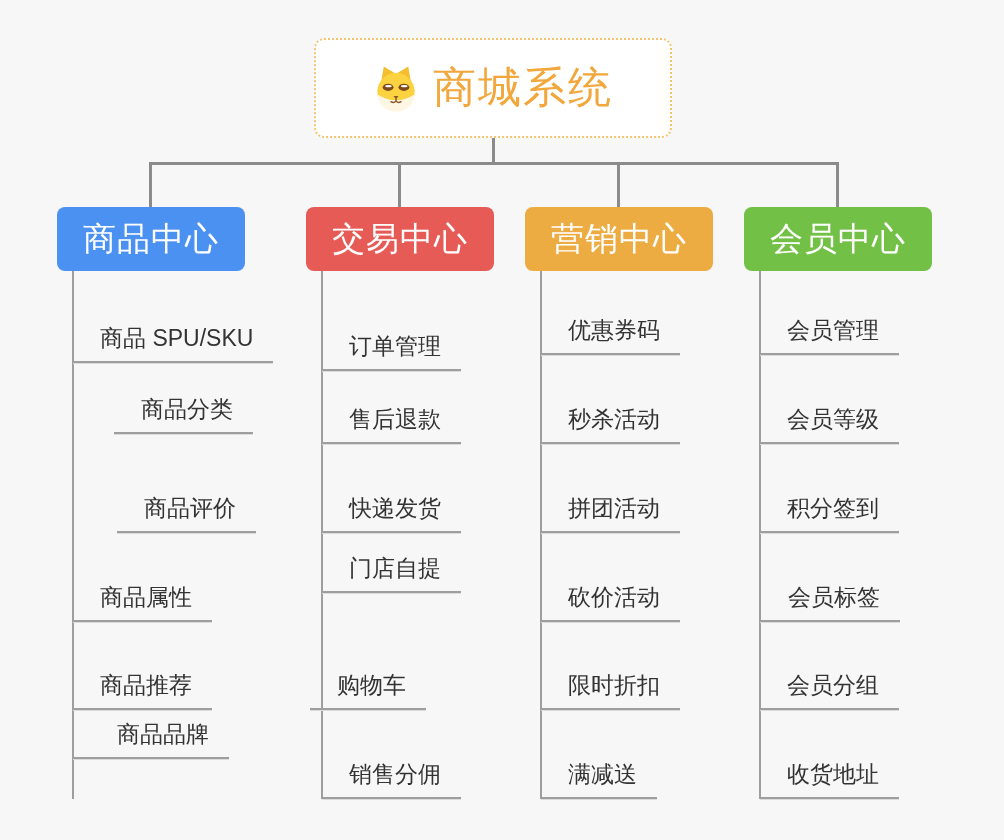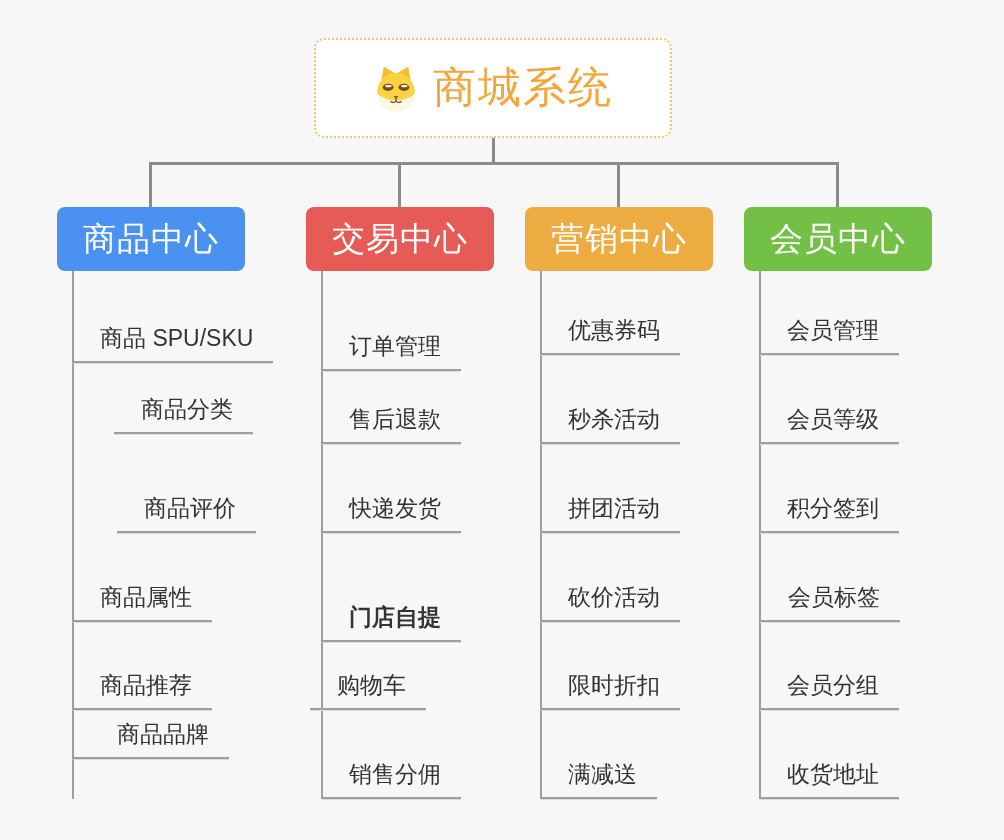--- a/index.html
+++ b/index.html
@@ -123,21 +123,21 @@
   <div class="leaf" style="left:73px; top:323px;">商品 SPU/SKU</div>
   <div class="leaf" style="left:73px; top:394px;margin-left:41px;">商品分类</div>
   <div class="leaf" style="left:73px; top:493px;margin-left:44px;">商品评价</div>
   <div class="leaf" style="left:73px; top:582px;">商品属性</div>
   <div class="leaf" style="left:73px; top:670px;">商品推荐</div>
   <div class="leaf" style="left:73px; top:719px;padding-left:44px;">商品品牌</div>
 
   <div class="leaf" style="left:322px; top:331px;">订单管理</div>
   <div class="leaf" style="left:322px; top:404px;">售后退款</div>
   <div class="leaf" style="left:322px; top:493px;">快递发货</div>
-  <div class="leaf" style="left:322px; top:602px;font-weight:bold;">门店自提</div>
+  <div class="leaf" style="left:322px; top:553px;">门店自提</div>
   <div class="leaf" style="left:310px; top:670px;">购物车</div>
   <div class="leaf" style="left:322px; top:759px;">销售分佣</div>
 
   <div class="leaf" style="left:541px; top:315px;">优惠券码</div>
   <div class="leaf" style="left:541px; top:404px;">秒杀活动</div>
   <div class="leaf" style="left:541px; top:493px;">拼团活动</div>
   <div class="leaf" style="left:541px; top:582px;">砍价活动</div>
   <div class="leaf" style="left:541px; top:670px;">限时折扣</div>
   <div class="leaf" style="left:541px; top:759px;">满减送</div>
 

